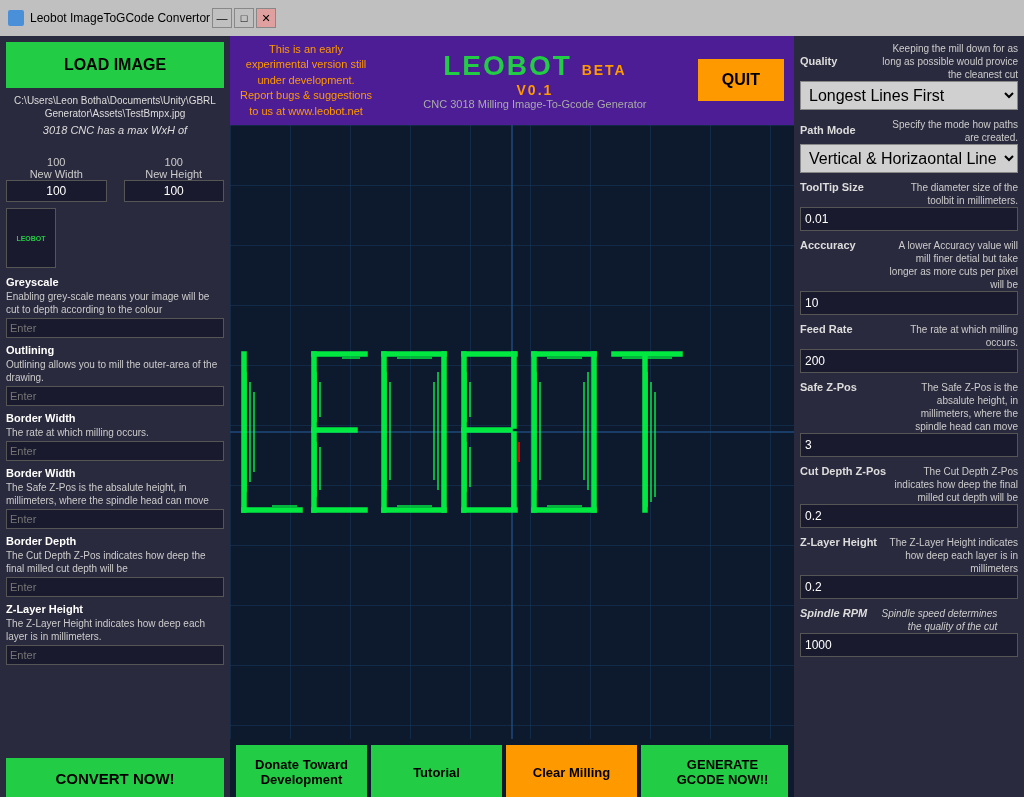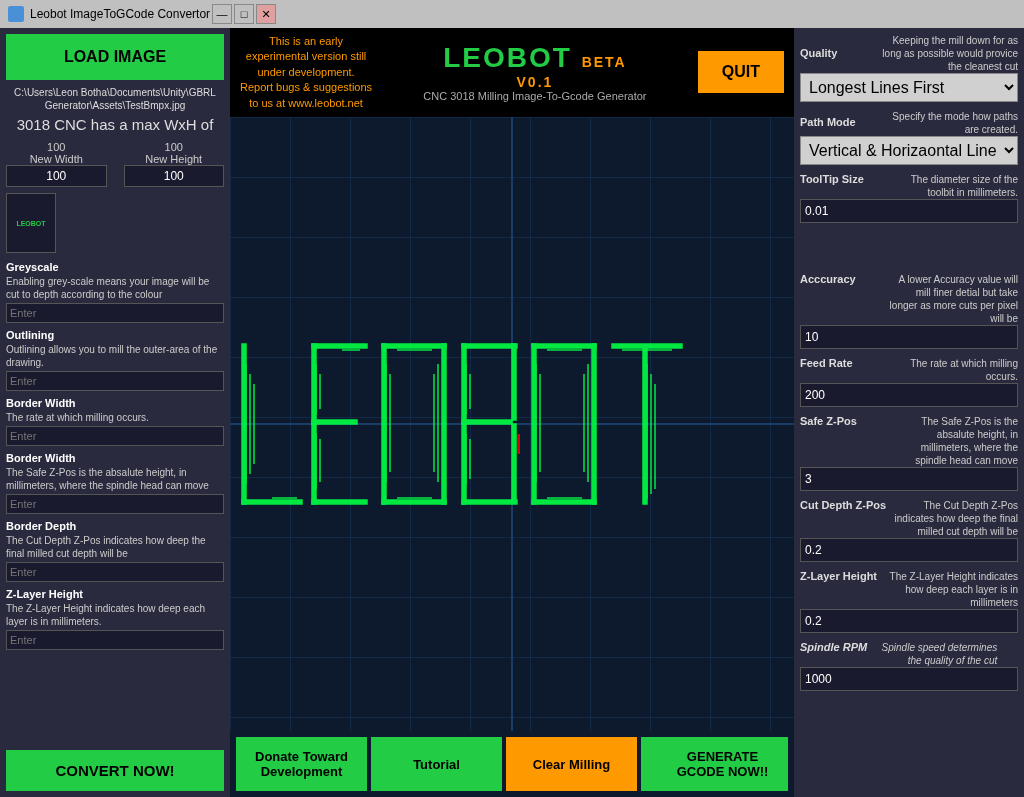--- a/index.html
+++ b/index.html
@@ -11,21 +11,21 @@
       font-size: 12px;
       color: #fff;
       overflow: hidden;
     }
 
     
     #titlebar {
       display: flex;
       align-items: center;
       background: #c0c0c0;
-      height: 28px;
+      height: 36px;
       padding: 0 8px;
       color: #000;
       font-size: 12px;
     }
     #titlebar-icon {
       width: 16px;
       height: 16px;
       background: #4a90d9;
       margin-right: 6px;
       border-radius: 2px;
@@ -76,24 +76,25 @@
 
     #file-path {
       font-size: 10px;
       color: #ddd;
       text-align: center;
       margin-bottom: 4px;
       line-height: 1.3;
     }
 
     #cnc-info {
-      font-size: 15px;
+      font-size: 11px;
       color: #ddd;
       text-align: center;
-      margin-bottom: 8px;
+      margin-bottom: 20px;
+      font-style: italic;
     }
 
     #dimensions-row {
       display: flex;
       gap: 17px;
       margin-bottom: 6px;
     }
     .dim-block {
       flex: 1;
       display: flex;
@@ -173,21 +174,21 @@
       overflow: hidden;
       display: flex;
       flex-direction: column;
     }
 
     #top-bar {
       display: flex;
       align-items: center;
       justify-content: space-between;
       padding: 6px 10px;
-      background: #000000;
+      background: #4c1d95;
     }
 
     #early-notice {
       color: #ff9900;
       font-size: 11px;
       text-align: center;
       line-height: 1.4;
     }
 
     #leobot-logo {
@@ -541,21 +542,21 @@
 
     <div class="right-section">
       <div style="display:flex;justify-content:space-between;align-items:flex-start;">
         <span class="right-label">ToolTip Size</span>
         <span class="right-desc" style="margin:0;text-align:right;max-width:130px;">The diameter size of the toolbit in millimeters.</span>
       </div>
       <input class="right-input" value="0.01" style="">
     </div>
 
     <div class="right-section">
-      <div style="display:flex;justify-content:space-between;align-items:flex-start;margin-top:42px;">
+      <div style="display:flex;justify-content:space-between;align-items:flex-start;">
         <span class="right-label">Acccuracy</span>
         <span class="right-desc" style="margin:0;text-align:right;max-width:130px;">A lower Accuracy value will mill finer detial but take longer as more cuts per pixel will be</span>
       </div>
       <input class="right-input" value="10" style="">
     </div>
 
     <div class="right-section">
       <div style="display:flex;justify-content:space-between;align-items:flex-start;">
         <span class="right-label">Feed Rate</span>
         <span class="right-desc" style="margin:0;text-align:right;max-width:130px;">The rate at which milling occurs.</span>

